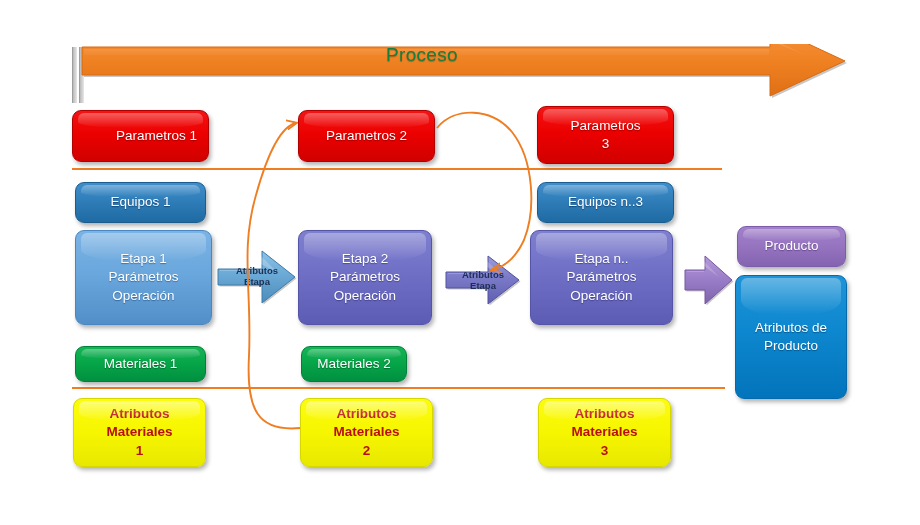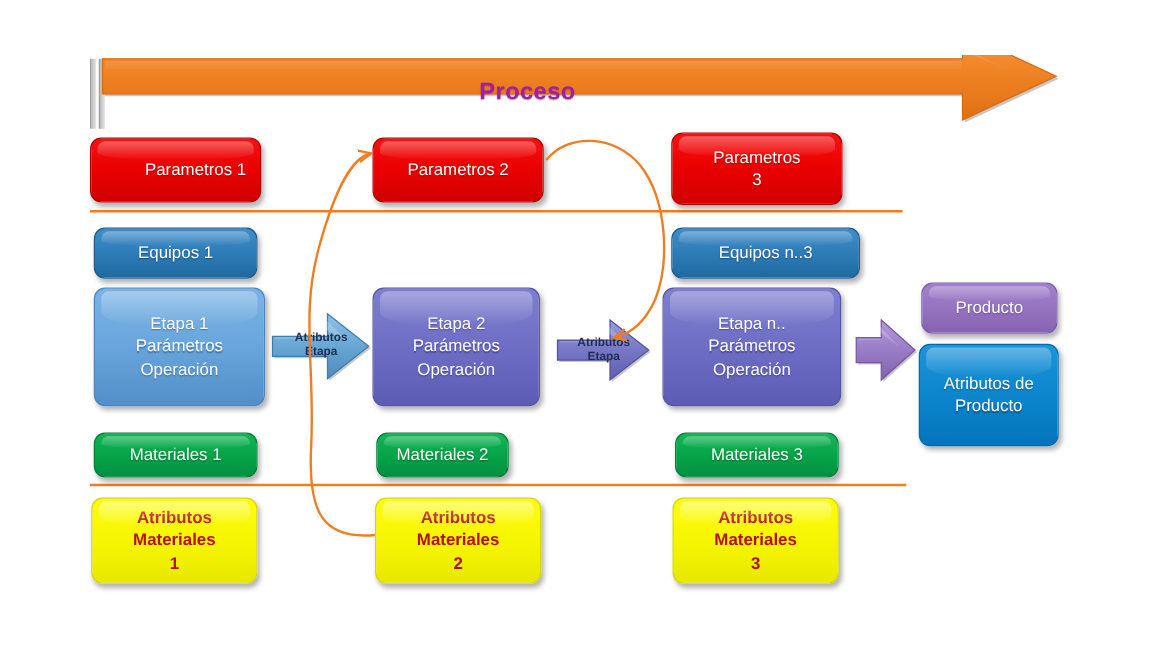--- a/index.html
+++ b/index.html
@@ -22,24 +22,24 @@
   #proceso-arrow {
     position: absolute;
     left: 72px; top: 44px;
     width: 780px; height: 60px;
   }
   #proceso-arrow svg { display:block; }
   #proceso-label {
     position: absolute;
     left: 72px; top: 44px;
     width: 700px; height: 60px;
-    display: flex; align-items: center; justify-content: center;
-    color: #a21caf;
+    display: flex; justify-content: center;
+    color: #15803d;
     font-size: 19px;
-    font-weight: bold;
+    font-weight: normal;
     letter-spacing: .3px;
     text-shadow: 0 1px 1px rgba(120,50,0,.45);
     pointer-events: none;
   }
   .tickbar {
     position: absolute;
     width: 4px;
     background: linear-gradient(to right,#b9b9b9,#e8e8e8);
     border-left: 1px solid #9e9e9e;
   }
@@ -190,21 +190,21 @@
     <span class="ln">Parametros 2</span>
   </div>
   <div class="box b-red" style="left:537px; top:106px; width:137px; height:58px;">
     <span class="ln">Parametros</span>
     <span class="ln">3</span>
   </div>
 
   <div class="box b-blue" style="left:75px; top:182px; width:131px; height:41px;">
     <span class="ln">Equipos 1</span>
   </div>
-  <div class="box b-blue" style="left:537px; top:182px; width:151px; height:41px;">
+  <div class="box b-blue" style="left:537px; top:182px; width:137px; height:41px;">
     <span class="ln">Equipos n..3</span>
   </div>
 
   <div class="box b-lightblue" style="left:75px; top:230px; width:137px; height:95px;">
     <span class="ln">Etapa 1</span>
     <span class="ln">Parámetros</span>
     <span class="ln">Operación</span>
   </div>
   <div class="box b-periwinkle" style="left:298px; top:230px; width:134px; height:95px;">
     <span class="ln">Etapa 2</span>
@@ -269,44 +269,41 @@
       <path d="M4,20 L21,20 L21,14 L36,25 L21,9 L21,19 L4,19 Z" fill="#ffffff" opacity=".20"></path>
     </svg>
   </div>
 
   <div class="box b-green" style="left:75px; top:346px; width:131px; height:36px;text-align:right;">
     <span class="ln">Materiales 1</span>
   </div>
   <div class="box b-green" style="left:301px; top:346px; width:106px; height:36px;">
     <span class="ln">Materiales 2</span>
   </div>
-  <div class="box b-green" style="left:540px; top:346px; width:131px; height:36px;">
-    <span class="ln">Materiales 3</span>
-  </div>
 
   <div class="box b-yellow" style="left:73px; top:398px; width:133px; height:69px;">
     <span class="ln">Atributos</span>
     <span class="ln">Materiales</span>
     <span class="ln">1</span>
   </div>
   <div class="box b-yellow" style="left:300px; top:398px; width:133px; height:69px;">
     <span class="ln">Atributos</span>
     <span class="ln">Materiales</span>
     <span class="ln">2</span>
   </div>
   <div class="box b-yellow" style="left:538px; top:398px; width:133px; height:69px;">
     <span class="ln">Atributos</span>
     <span class="ln">Materiales</span>
     <span class="ln">3</span>
   </div>
 
   <div class="box b-purple" style="left:737px; top:226px; width:109px; height:41px;">
     <span class="ln">Producto</span>
   </div>
-  <div class="box b-cyanblue" style="left:735px; top:275px; width:112px; height:82px;">
+  <div class="box b-cyanblue" style="left:735px; top:275px; width:112px; height:124px;">
     <span class="ln">Atributos de</span>
     <span class="ln">Producto</span>
   </div>
 
   <svg id="curves" viewBox="0 0 920 525" xmlns="http://www.w3.org/2000/svg">
     <defs>
       <marker id="arrHead" viewBox="0 0 10 10" refX="8" refY="5" markerWidth="6" markerHeight="6" orient="auto-start-reverse">
         <path d="M0,1 L9,5 L0,9" fill="none" stroke="#ef7d22" stroke-width="1.6" stroke-linecap="round"></path>
       </marker>
     </defs>

